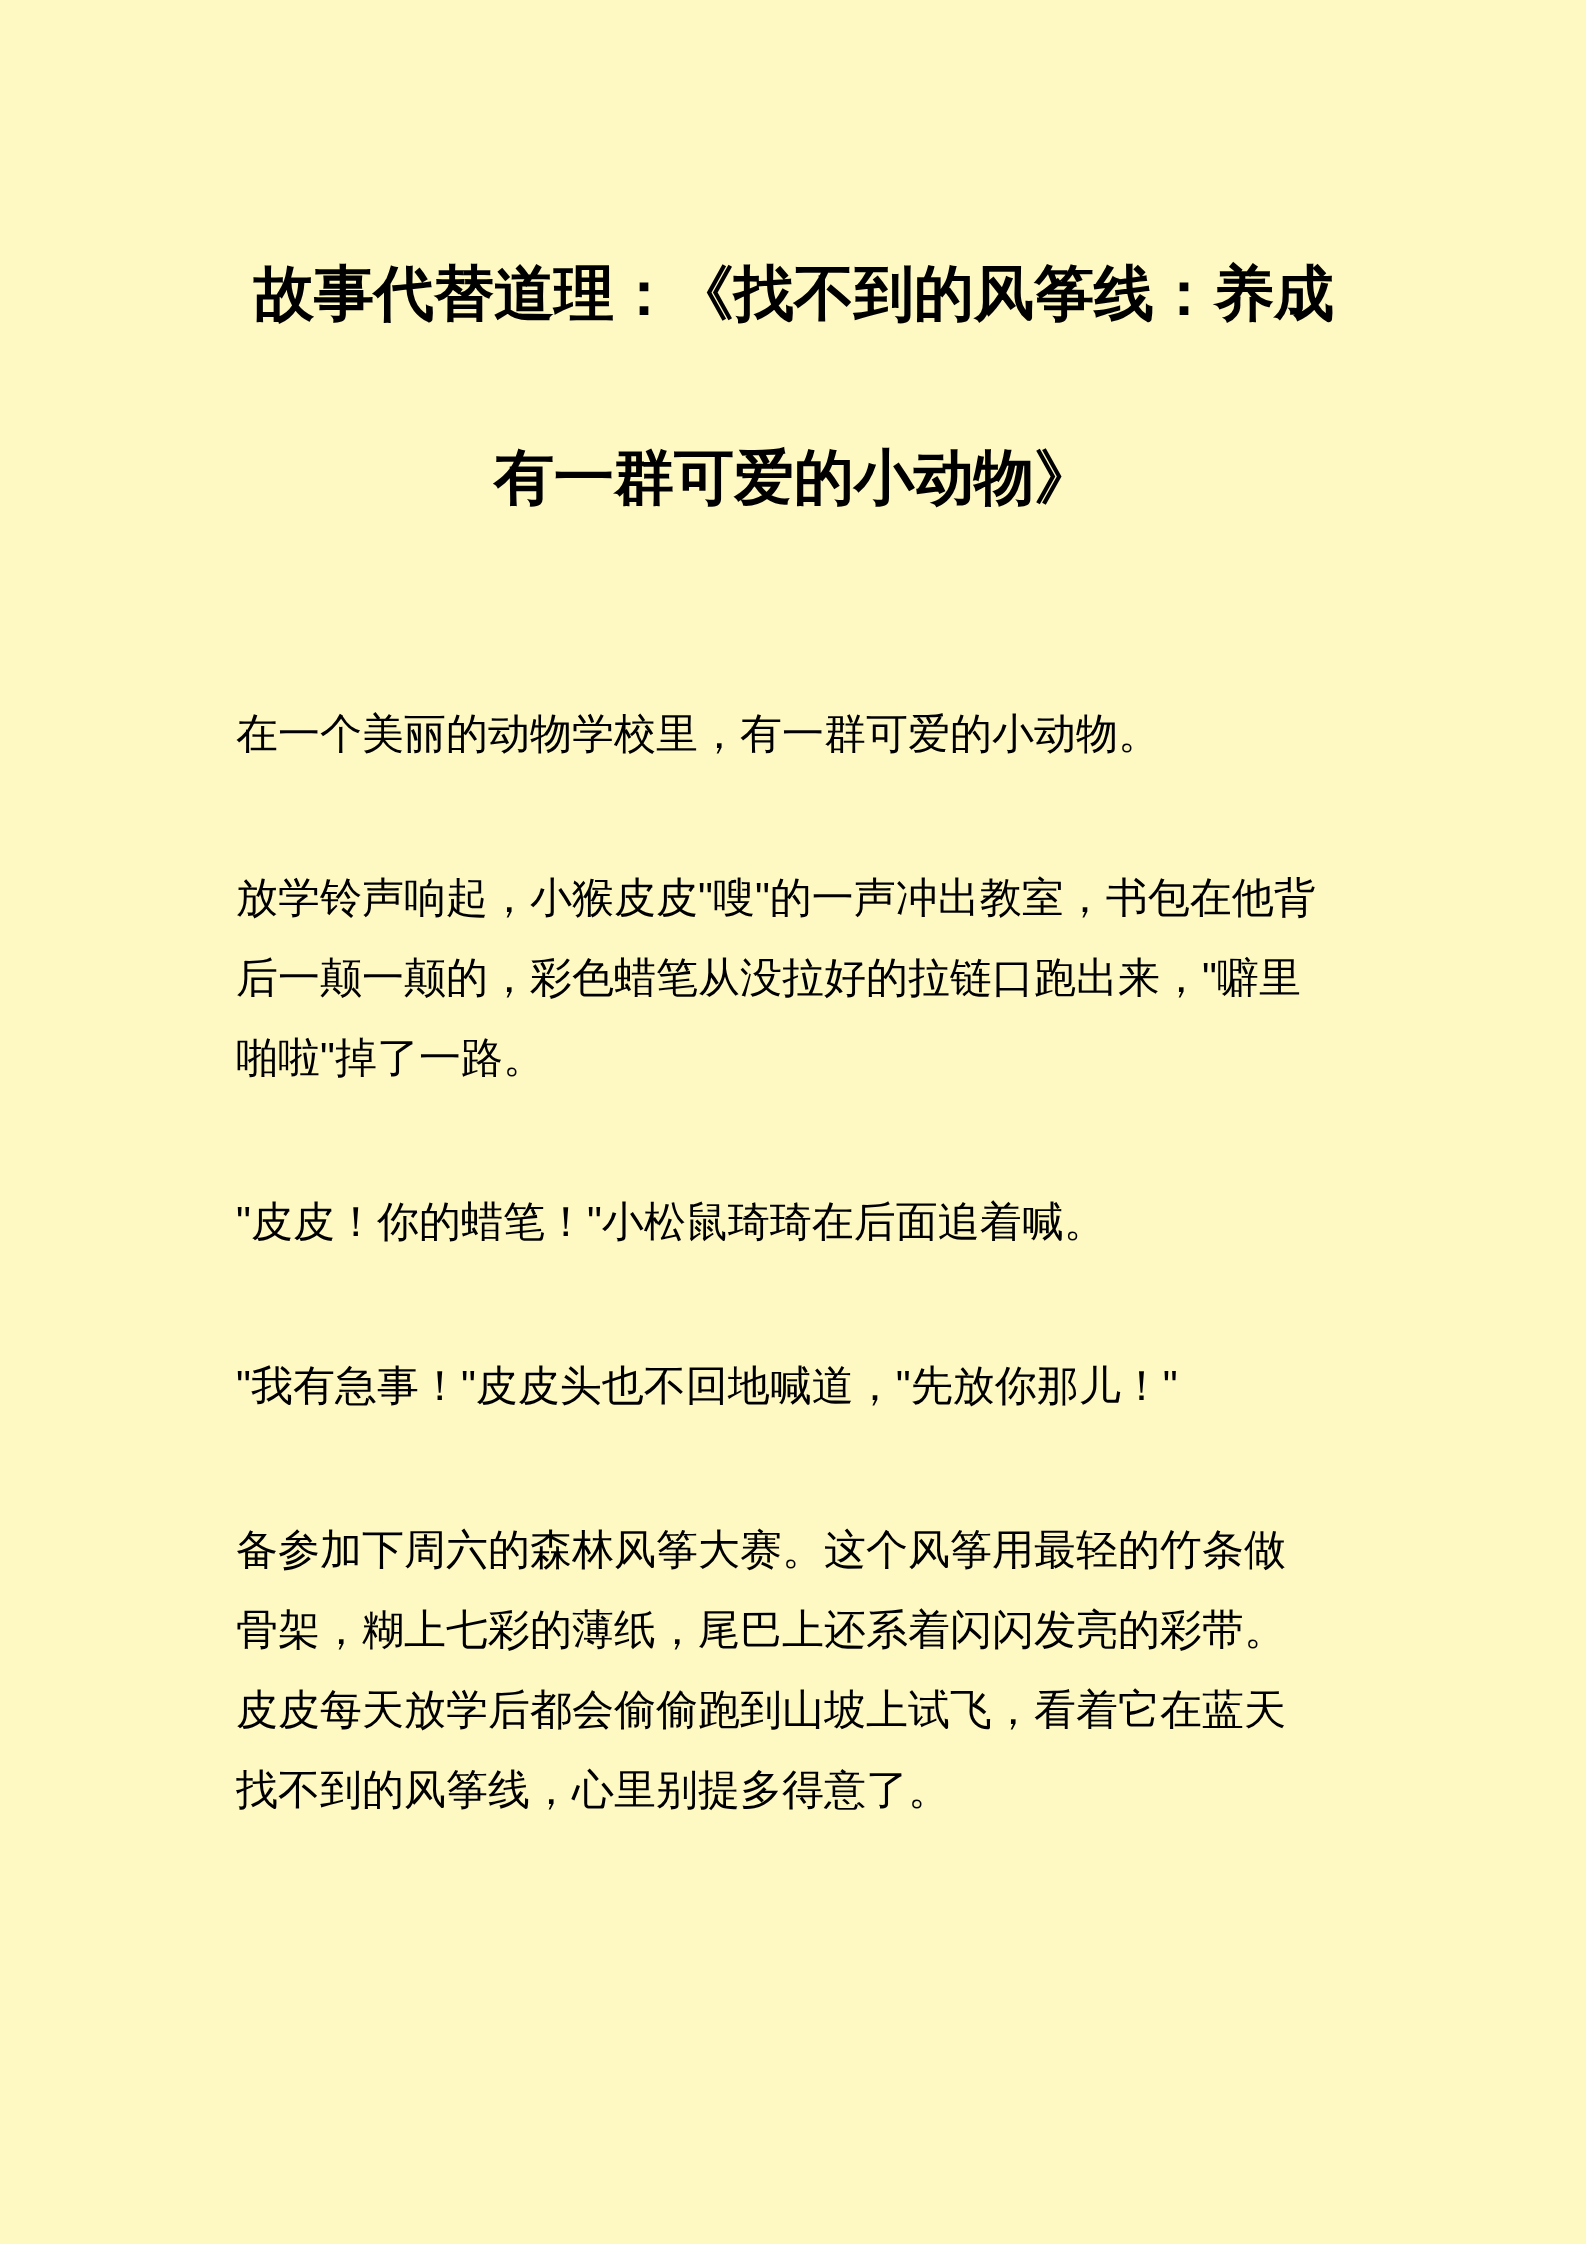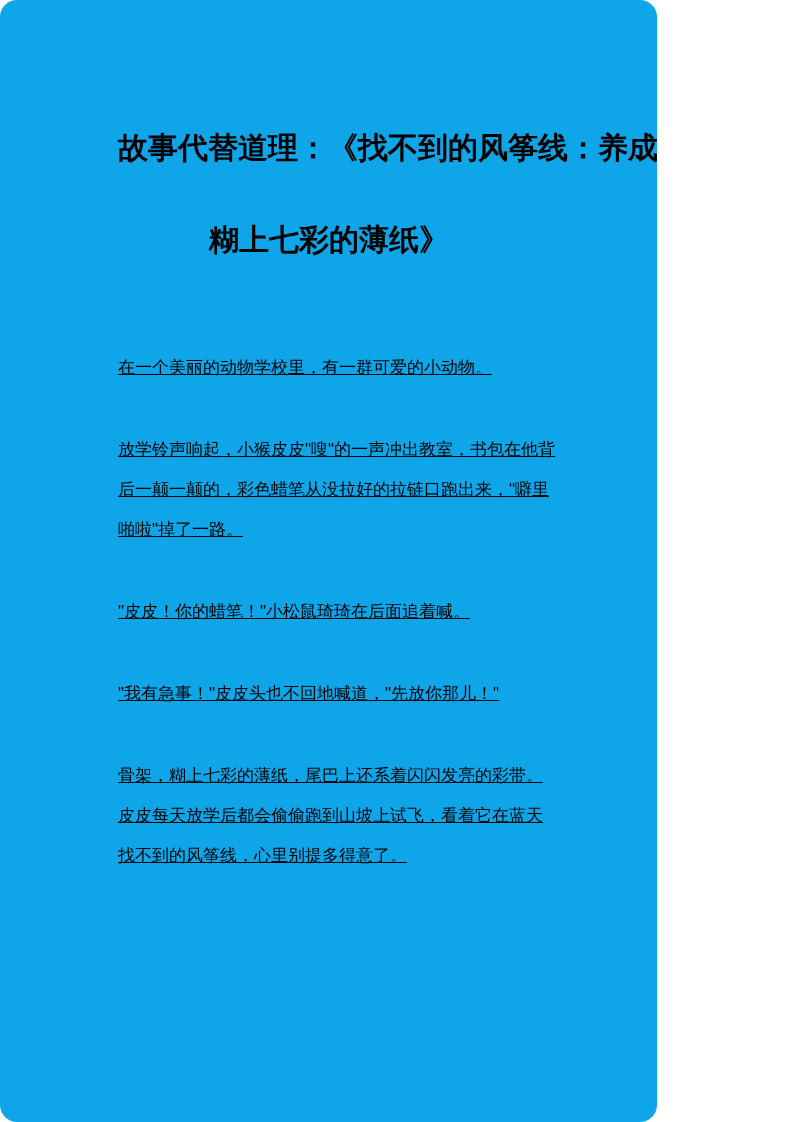--- a/index.html
+++ b/index.html
@@ -2,65 +2,63 @@
 <html><head>
 <meta charset="utf-8">
 <style>
   html, body {
     margin: 0;
     padding: 0;
     background: #ffffff;
   }
   .page {
     position: relative;
-    width: 657px;
+    width: 793px;
     height: 1122px;
     box-sizing: border-box;
-    background: #0ea5e9;
+    background: #fef9c3;
     padding: 102px 117px 0 118px;
     font-family: "Liberation Sans", sans-serif;
     color: #000000;
     overflow: hidden;
-    border-radius: 17px;
   }
   .doc-title {
     margin: 0;
     font-size: 30px;
     font-weight: 700;
     line-height: 92px;
     text-align: center;
     color: #000000;
   }
   .title-line {
     display: block;
     white-space: nowrap;
   }
   .doc-body {
     margin-top: 62px;
   }
   .para {
     margin: 0 0 42px 0;
-    font-size: 17px;
+    font-size: 21px;
     line-height: 40px;
     color: #000000;
-    text-decoration: underline;
   }
   .para-line {
     display: block;
     white-space: nowrap;
   }
 </style>
 </head>
 <body>
 
 <div class="page">
 
   <h1 class="doc-title">
     <span class="title-line">故事代替道理：《找不到的风筝线：养成</span>
-    <span class="title-line">糊上七彩的薄纸》</span>
+    <span class="title-line">有一群可爱的小动物》</span>
   </h1>
 
   <div class="doc-body">
 
     <div class="para">
       <span class="para-line">在一个美丽的动物学校里，有一群可爱的小动物。</span>
     </div>
 
     <div class="para">
       <span class="para-line">放学铃声响起，小猴皮皮"嗖"的一声冲出教室，书包在他背</span>
@@ -70,20 +68,21 @@
 
     <div class="para">
       <span class="para-line">"皮皮！你的蜡笔！"小松鼠琦琦在后面追着喊。</span>
     </div>
 
     <div class="para">
       <span class="para-line">"我有急事！"皮皮头也不回地喊道，"先放你那儿！"</span>
     </div>
 
     <div class="para">
+      <span class="para-line">备参加下周六的森林风筝大赛。这个风筝用最轻的竹条做</span>
       <span class="para-line">骨架，糊上七彩的薄纸，尾巴上还系着闪闪发亮的彩带。</span>
       <span class="para-line">皮皮每天放学后都会偷偷跑到山坡上试飞，看着它在蓝天</span>
       <span class="para-line">找不到的风筝线，心里别提多得意了。</span>
     </div>
 
   </div>
 
 </div>
 
 </body></html>

